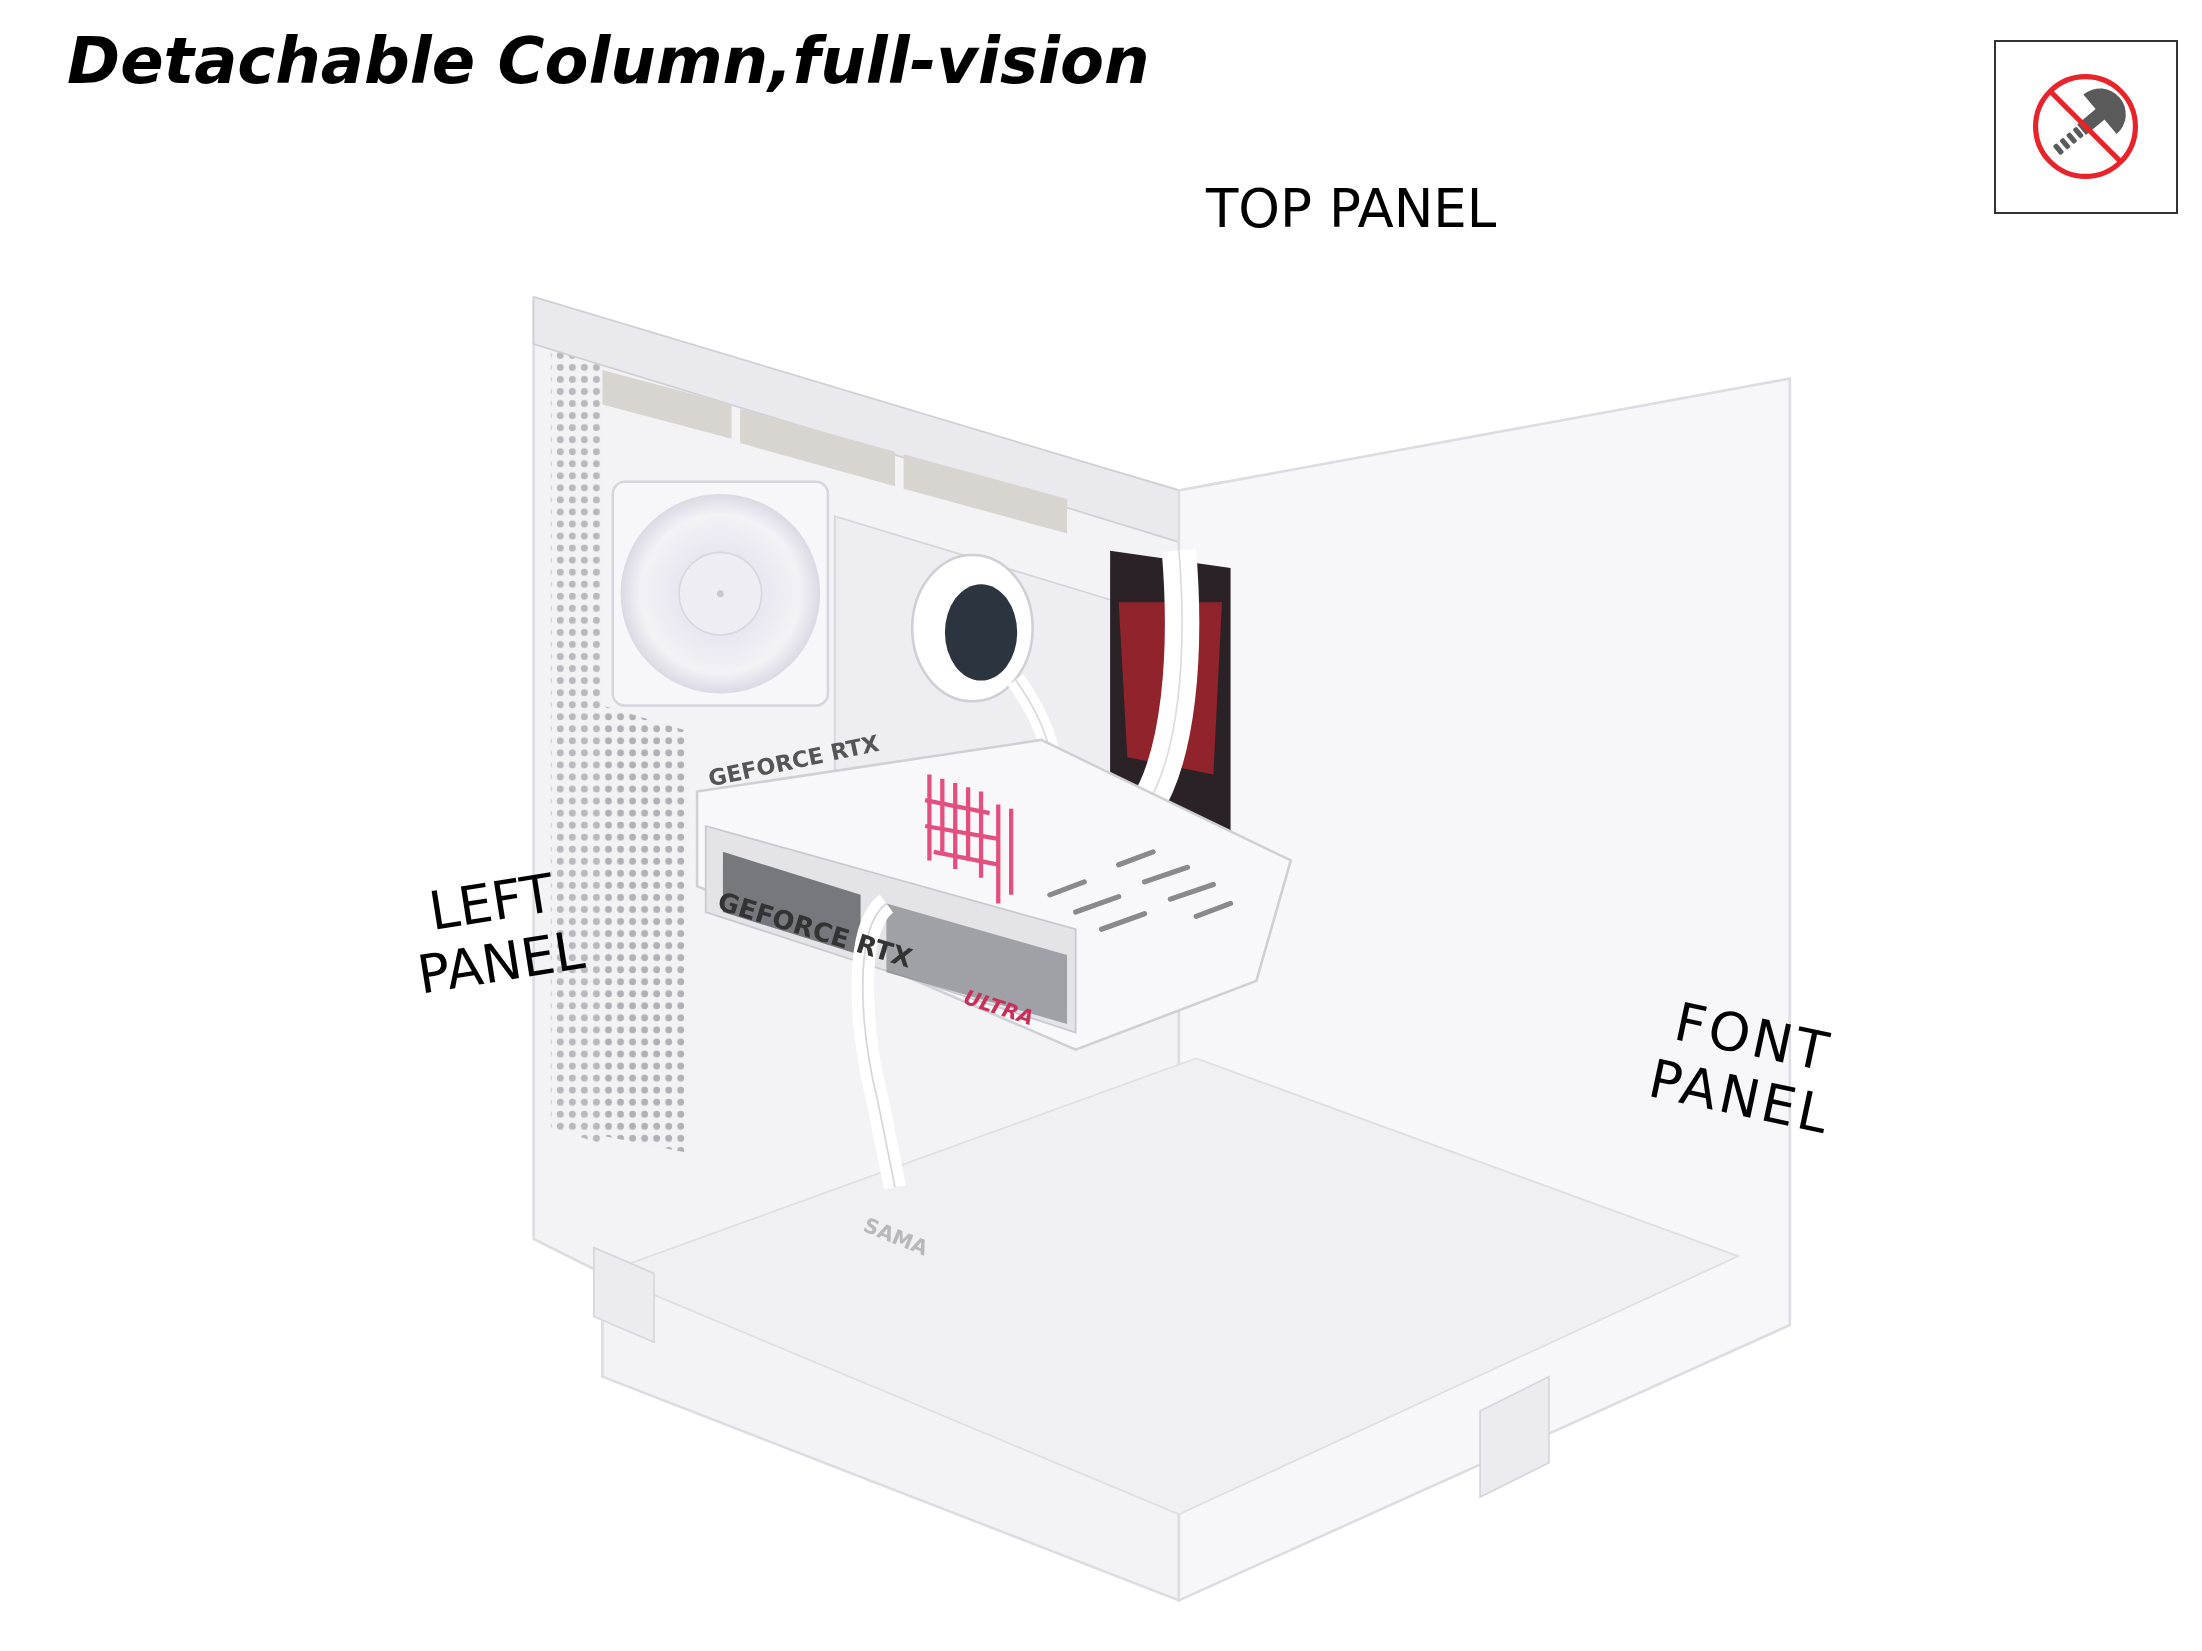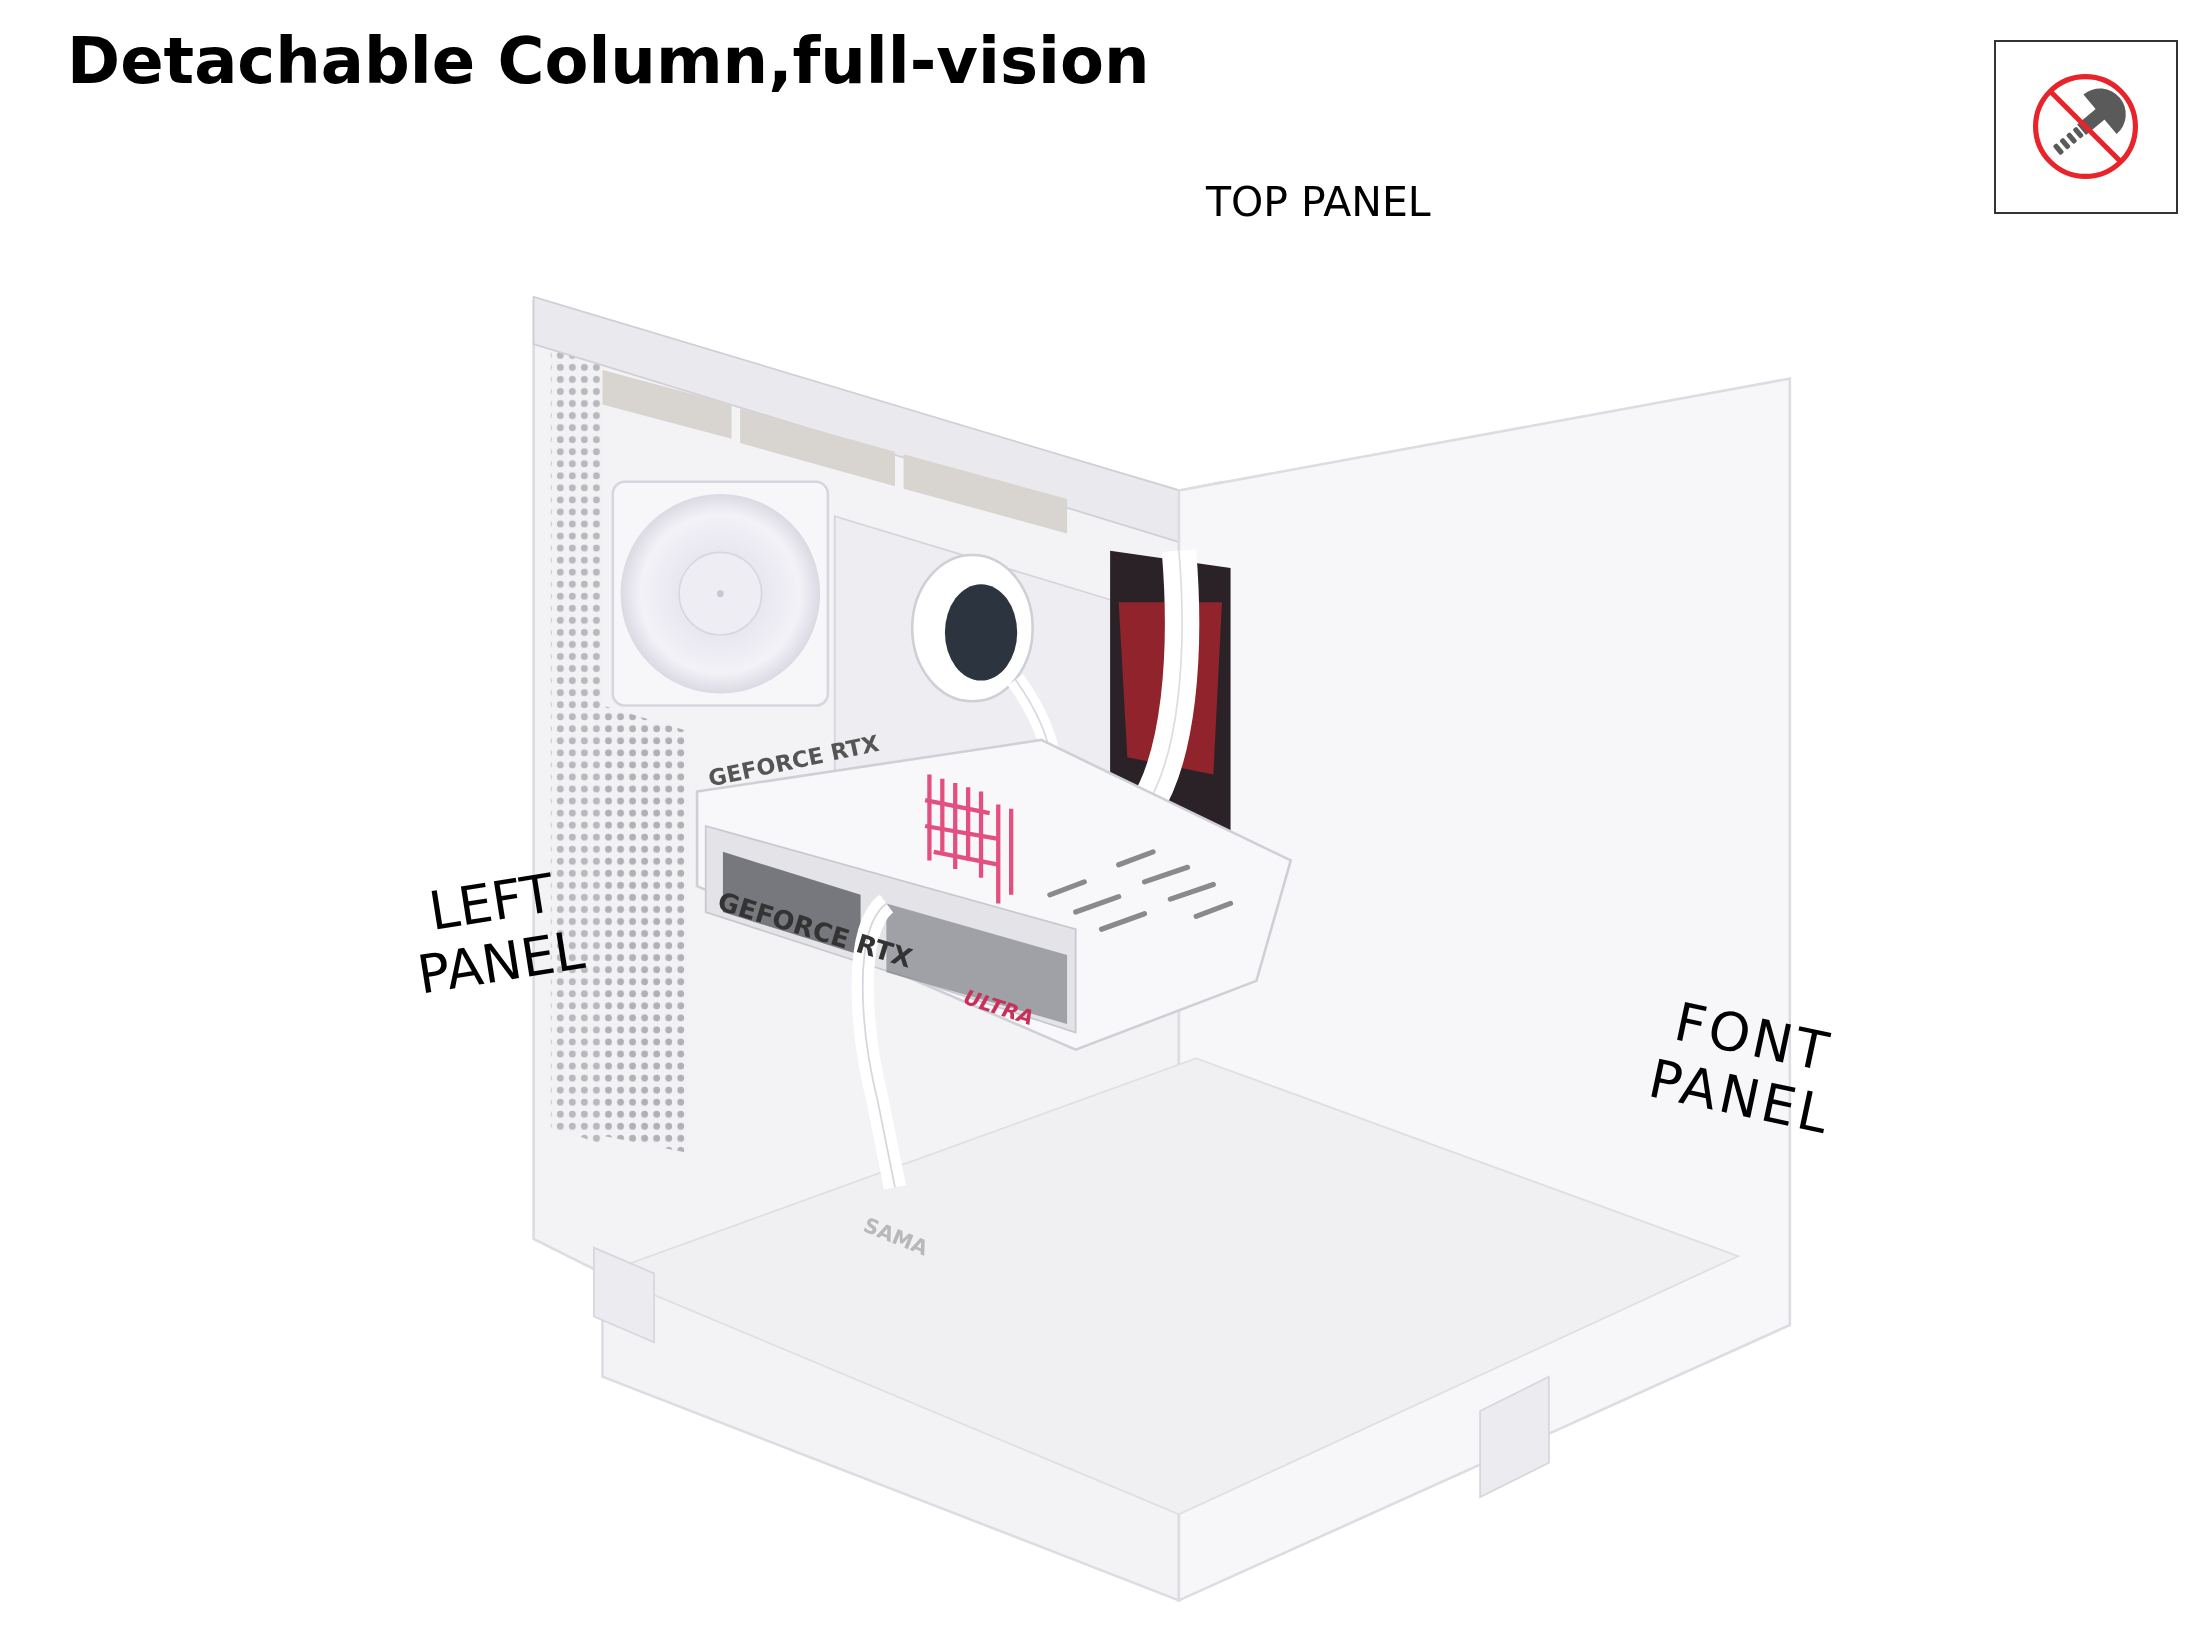--- a/index.html
+++ b/index.html
@@ -1,26 +1,26 @@
 <!DOCTYPE html>
 <html style="font-size:13.8px"><head>
 <meta charset="utf-8">
 <style>
   html, body { margin:0; padding:0; background:#ffffff; }
   body { width:2203px; height:1652px; position:relative; overflow:hidden;
          font-family:"DejaVu Sans", "Liberation Sans", sans-serif; }
   .title { position:absolute; left:67px; top:24px; font-size:64px; font-weight:bold;
-           color:#000; letter-spacing:0px; white-space:nowrap; }
+           color:#000; letter-spacing:0px; white-space:nowrap;font-style:italic; }
   .badge { position:absolute; left:1994px; top:40px; width:184px; height:174px;
            border:2.6px solid #333; background:#fff; box-sizing:border-box; }
   .badge svg { position:absolute; left:0; top:0; }
   .scene { position:absolute; left:0; top:0; }
   .label { position:absolute; font-family:"DejaVu Sans", sans-serif; color:#000;
            white-space:nowrap; line-height:1.15; }
-  .lbl-top { left:1206px; top:179px; font-size:41px; }
+  .lbl-top { left:1206px; top:179px; font-size:53px; }
   .lbl-left { left:404px; top:886px; font-size:53px; transform:rotate(-9deg); transform-origin:left top; text-align:center; }
   .lbl-front { left:1669px; top:989px; font-size:53px; transform:rotate(12deg); transform-origin:left top; text-align:center; letter-spacing:3.4px; }
   .gpu-text { position:absolute; font-family:"DejaVu Sans", sans-serif; font-weight:bold; color:#333; white-space:nowrap; }
   .brand-text { position:absolute; font-family:"DejaVu Sans", sans-serif; font-weight:bold; color:#b8b8b8; white-space:nowrap; }
 </style>
 </head>
 <body>
 
 
 

